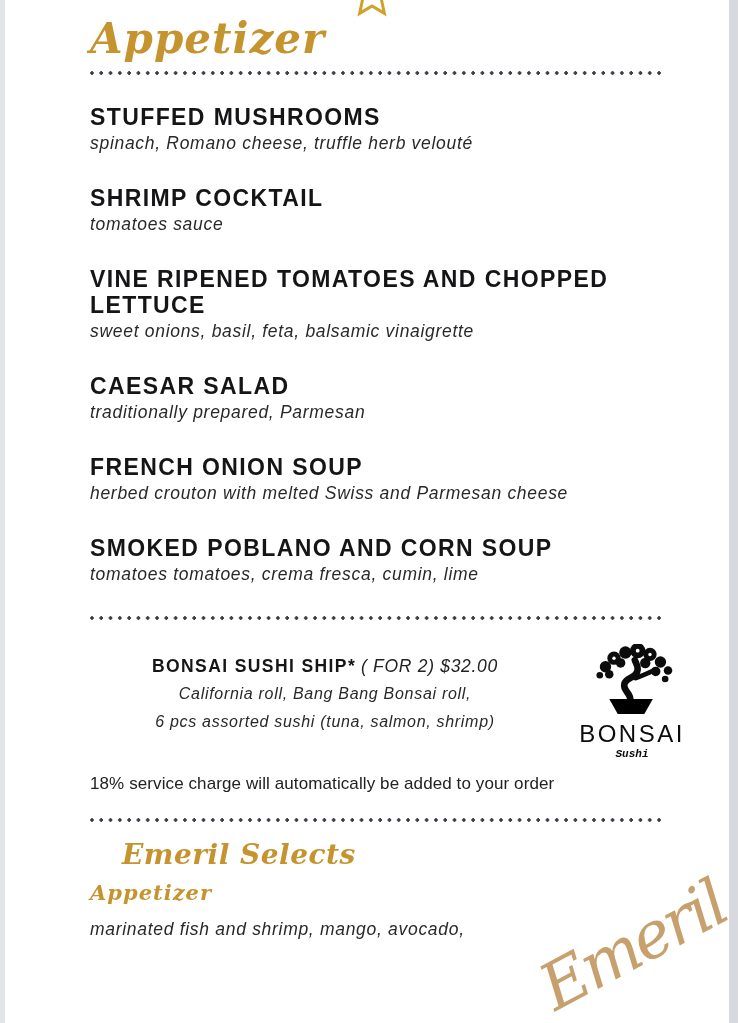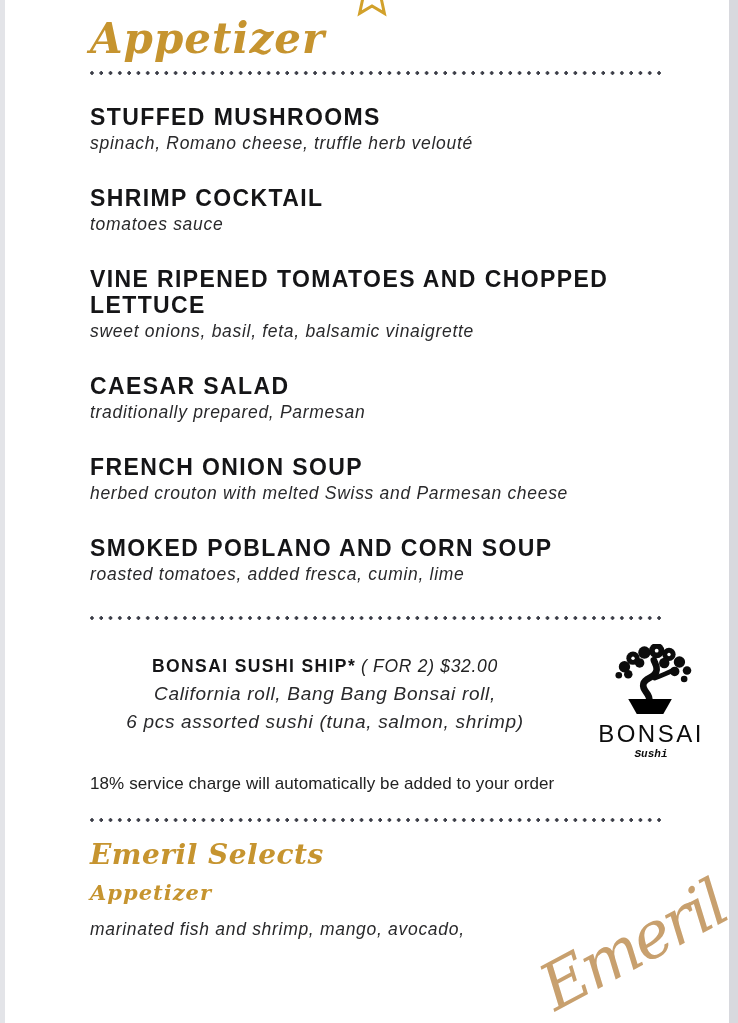--- a/index.html
+++ b/index.html
@@ -8,21 +8,21 @@
     font-family: "Liberation Sans", sans-serif;
     background: #ffffff;
     position: relative;
     overflow: hidden;
     color: #1c1c1e;
   }
   .edge-strip { position: absolute; top: 0; bottom: 0; z-index: 5; }
   .edge-left  { left: 0;  width: 5px;  background: #e3e4e8; }
   .edge-right { right: 0; width: 9px;  background: #d8d9de; }
 
-  .page { position: relative; width: 100%; height: 100%; padding: 0 36px 0 90px; }
+  .page { position: relative; width: 100%; height: 100%; padding: 0 55px 0 90px; }
 
   .top-star {
     position: absolute; top: -27px; left: 350px; width: 44px; height: 44px;
   }
 
   .section-heading {
     font-family: "DejaVu Serif", serif;
     font-style: italic; font-weight: bold;
     font-size: 42px; line-height: 46px;
     color: #c6942f;
@@ -53,21 +53,21 @@
     font-size: 17.5px; line-height: 26px;
     letter-spacing: 0.7px;
     color: #29292b;
   }
 
   .bonsai-block { position: relative; min-height: 112px; }
   .bonsai-text { width: 470px; text-align: center; }
   .bonsai-title-line { font-size: 17.5px; line-height: 28px; }
   .bonsai-name { font-weight: bold; letter-spacing: 1.4px; color: #151517; }
   .bonsai-detail { font-style: italic; letter-spacing: 0.7px; color: #222; }
-  .bonsai-desc { font-style: italic; font-size: 19px; line-height: 28px; letter-spacing: 0.7px; color: #29292b; }
+  .bonsai-desc { font-style: italic; font-size: 16px; line-height: 28px; letter-spacing: 0.7px; color: #29292b; }
 
   .bonsai-logo {
     position: absolute; top: -8px; right: -10px; width: 122px;
     text-align: center; color: #0c0c0c;
   }
   .bonsai-logo-word {
     font-size: 24px; letter-spacing: 2.5px; font-weight: normal;
     line-height: 24px; margin-top: 2px; color: #0c0c0c;
   }
   .bonsai-logo-sub {
@@ -80,20 +80,21 @@
     font-size: 17px; letter-spacing: 0.1px;
     color: #222;
   }
 
   .emeril-heading {
     font-family: "DejaVu Serif", serif;
     font-style: italic; font-weight: bold;
     font-size: 28px; line-height: 34px;
     color: #c6942f; letter-spacing: 0.5px;
     margin-bottom: 8px;
+    margin-left: 32px;
   }
   .emeril-subheading {
     font-family: "DejaVu Serif", serif;
     font-style: italic; font-weight: bold;
     font-size: 21px; line-height: 26px;
     color: #c6942f; letter-spacing: 1px;
     margin-bottom: 10px;
   }
   .emeril-item-name {
     font-weight: bold; font-size: 18px; line-height: 27px;
@@ -155,21 +156,21 @@
     <div class="item-desc">traditionally prepared, Parmesan</div>
   </div>
 
   <div class="menu-item">
     <div class="item-name">FRENCH ONION SOUP</div>
     <div class="item-desc">herbed crouton with melted Swiss and Parmesan cheese</div>
   </div>
 
   <div class="menu-item">
     <div class="item-name">SMOKED POBLANO AND CORN SOUP</div>
-    <div class="item-desc">roasted tomatoes, added fresca, cumin, lime</div>
+    <div class="item-desc">tomatoes tomatoes, crema fresca, cumin, lime</div>
   </div>
 
   <div class="dotted-sep sep-2"></div>
 
   <div class="bonsai-block">
     <div class="bonsai-text">
       <div class="bonsai-title-line">
         <span class="bonsai-name">BONSAI SUSHI SHIP*</span>
         <span class="bonsai-detail">( FOR 2) $32.00</span>
       </div>

